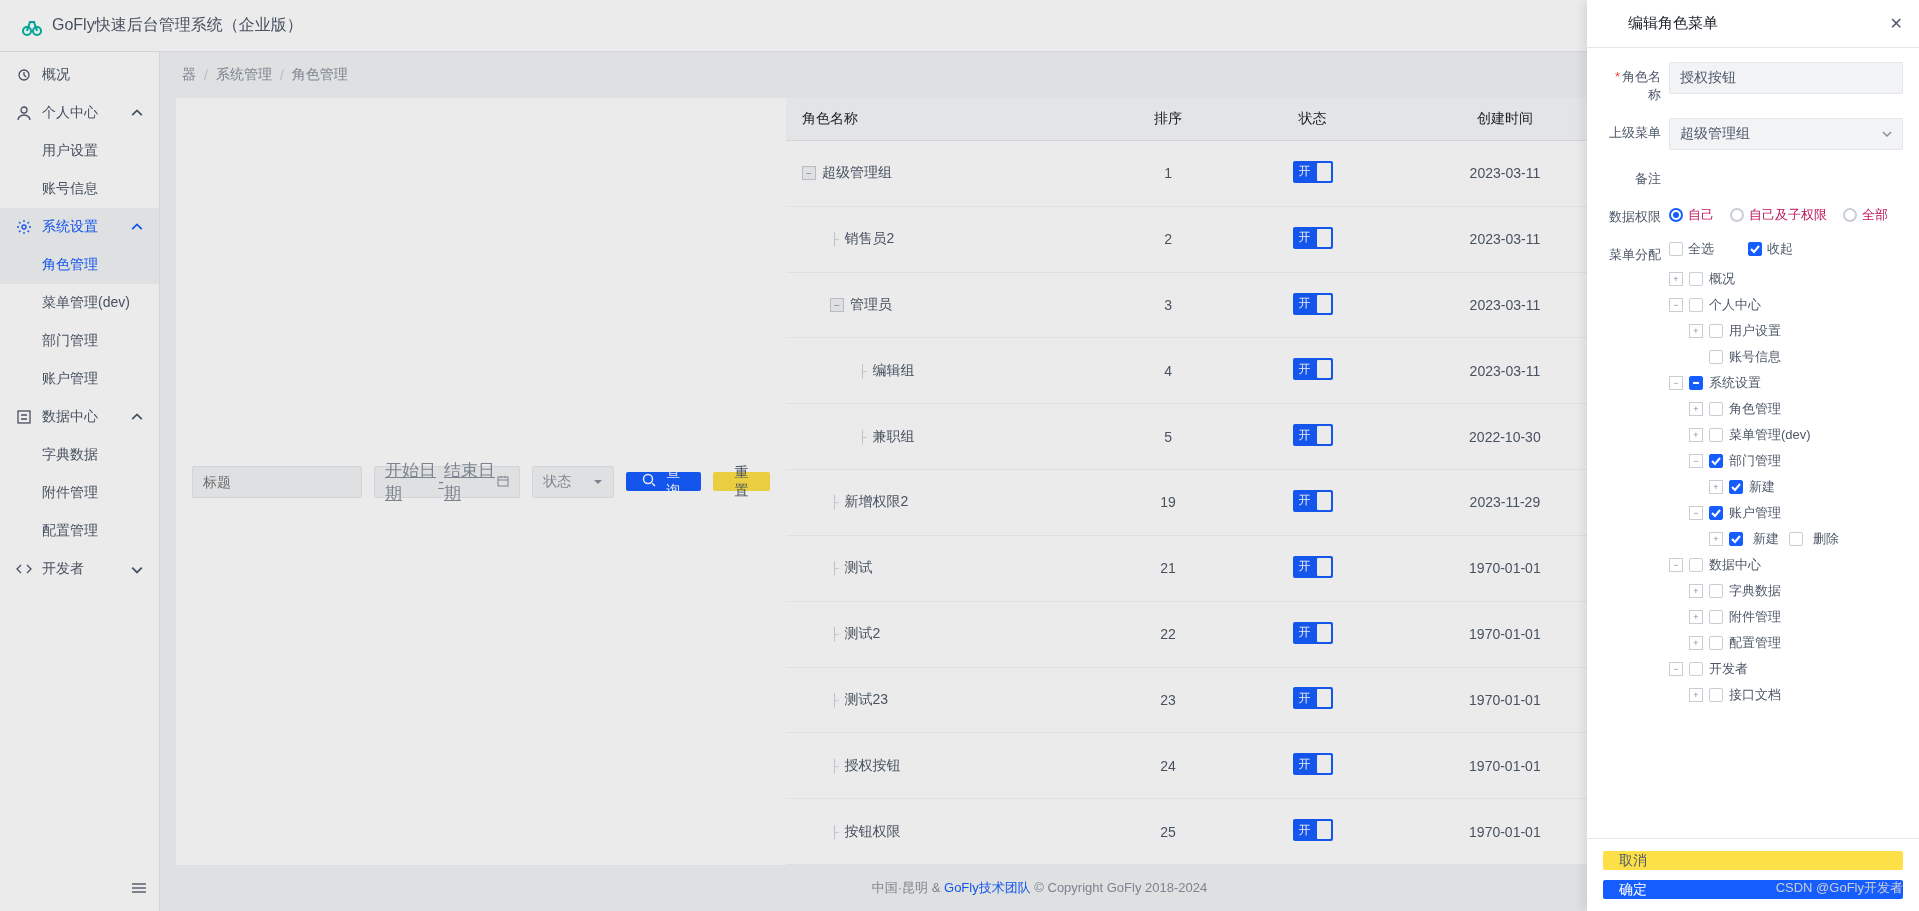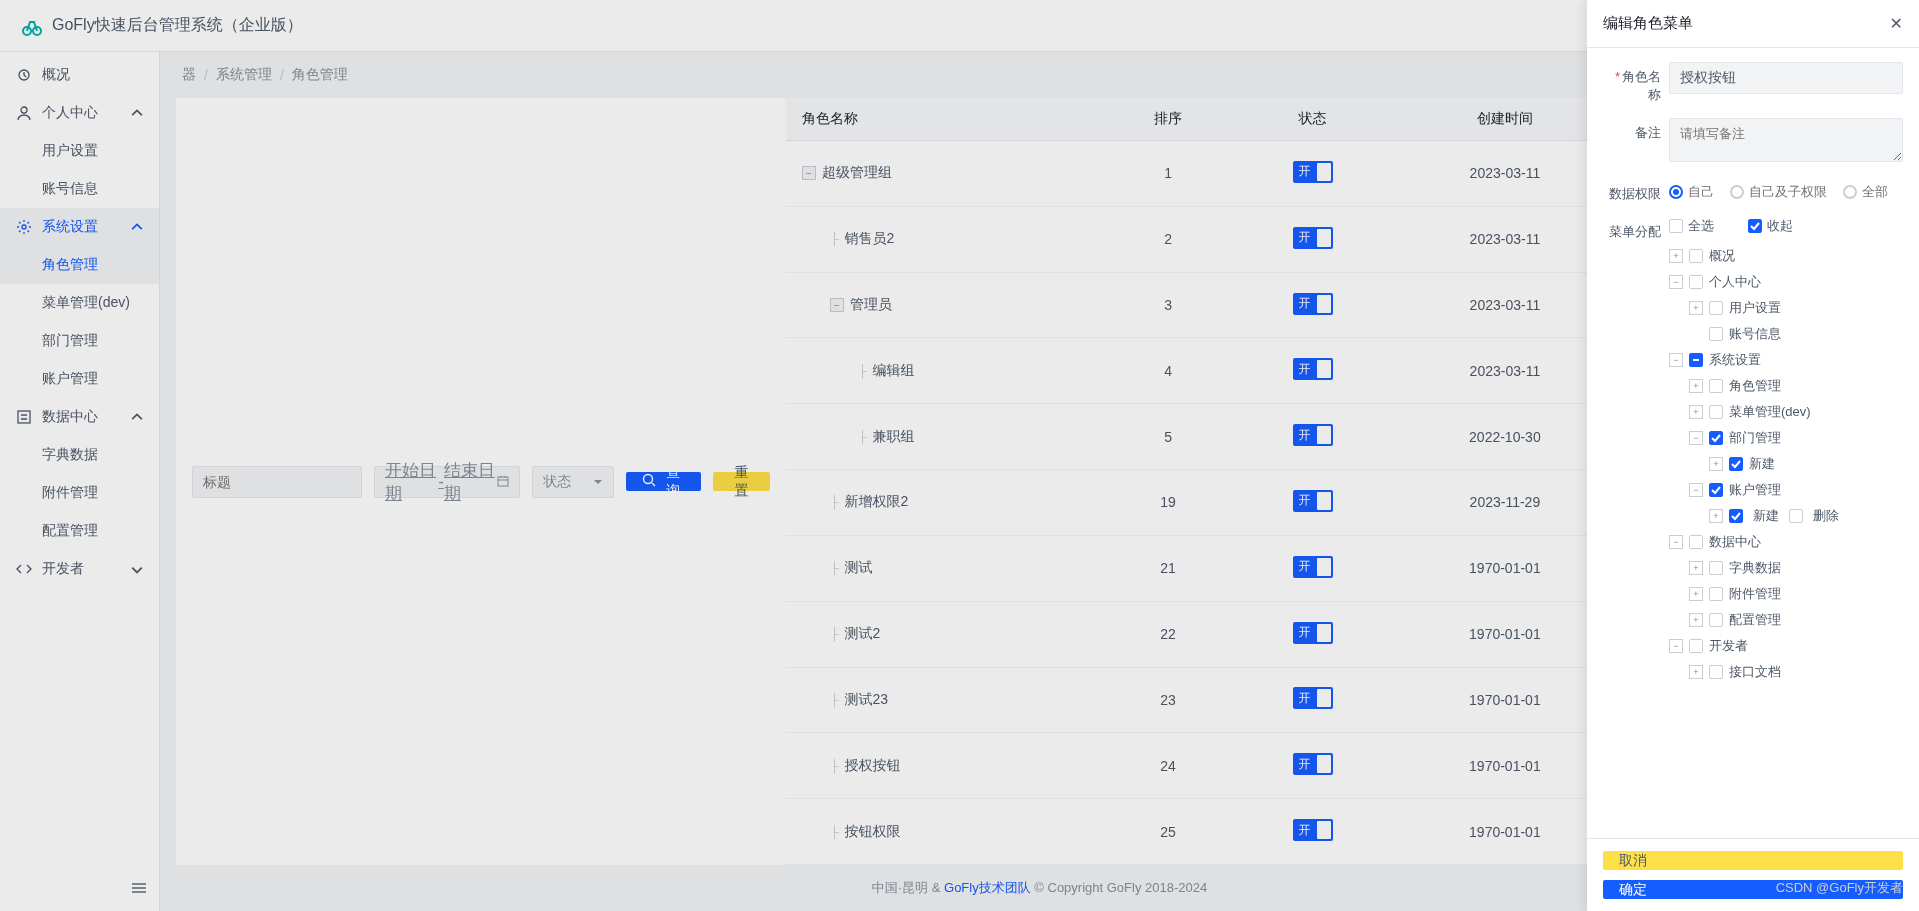--- a/index.html
+++ b/index.html
@@ -41,31 +41,31 @@
 .tree-line { color: #c9cdd4; font-size: 12px; }
 .switch { display: inline-flex; align-items: center; background: #165dff; color: #fff; border-radius: 2px; height: 22px; width: 40px; position: relative; cursor: pointer; font-size: 12px; }
 .switch-label { position: absolute; left: 6px; }
 .switch-handle { position: absolute; right: 2px; width: 14px; height: 18px; background: #fff; border-radius: 1px; }
 .footer { text-align: center; padding: 14px; color: #86909c; font-size: 13px; }
 .footer a { color: #165dff; text-decoration: none; }
 .watermark { position: absolute; right: 16px; bottom: 14px; color: #c9cdd4; font-size: 13px; z-index: 60; }
 .overlay { position: absolute; inset: 0; background: rgba(0,0,0,0.08); z-index: 40; }
 .drawer { position: absolute; top: 0; right: 0; width: 332px; height: 100%; background: #fff; z-index: 50; box-shadow: -4px 0 10px rgba(0,0,0,0.08); display: flex; flex-direction: column; }
 .drawer-header { padding: 14px 16px; border-bottom: 1px solid #e5e6eb; display: flex; justify-content: space-between; align-items: center; }
-.drawer-title { font-size: 15px; font-weight: 500; }
+.drawer-title { font-size: 15px; font-weight: 500; margin-left: 25px; }
 .drawer-close { cursor: pointer; color: #4e5969; font-size: 16px; }
 .drawer-body { flex: 1; overflow-y: auto; padding: 14px 16px; }
 .form-row { display: flex; margin-bottom: 14px; align-items: flex-start; }
 .form-label { width: 66px; text-align: right; color: #4e5969; font-size: 13px; padding-top: 6px; padding-right: 8px; flex-shrink: 0; }
 .form-label .req { color: #f53f3f; margin-right: 2px; }
 .form-control { flex: 1; }
 .form-control .input { width: 100%; background: #f2f3f5; }
 .textarea { width: 100%; min-height: 40px; background: #f2f3f5; border: 1px solid #e5e6eb; border-radius: 2px; padding: 6px 10px; color: #86909c; font-size: 13px; resize: vertical; }
 .radio-group { display: flex; gap: 16px; align-items: center; padding-top: 4px; }
-.radio { display: flex; align-items: center; gap: 5px; color: #737373; font-size: 13px; cursor: pointer; }
+.radio { display: flex; align-items: center; gap: 5px; color: #be185d; font-size: 13px; cursor: pointer; }
 .radio-dot { width: 14px; height: 14px; border: 2px solid #c9cdd4; border-radius: 50%; display: inline-block; position: relative; }
 .radio.checked .radio-dot { border-color: #165dff; }
 .radio.checked .radio-dot::after { content: ''; position: absolute; inset: 2px; background: #165dff; border-radius: 50%; }
 .checkbox { width: 14px; height: 14px; border: 1px solid #c9cdd4; border-radius: 2px; display: inline-flex; align-items: center; justify-content: center; cursor: pointer; flex-shrink: 0; }
 .checkbox.checked { background: #165dff; border-color: #165dff; color: #fff; }
 .checkbox.indeterminate { background: #165dff; border-color: #165dff; }
 .checkbox.indeterminate::after { content: ''; width: 6px; height: 2px; background: #fff; }
 .checkbox svg { width: 10px; height: 10px; }
 .tree { font-size: 13px; color: #4e5969; }
 .tree-node { display: flex; align-items: center; gap: 6px; padding: 4px 0; }
@@ -410,22 +410,32 @@
   <div class="drawer-header">
     <span class="drawer-title">编辑角色菜单</span>
     <span class="drawer-close">✕</span>
   </div>
   <div class="drawer-body">
     <div class="form-row">
       <div class="form-label"><span class="req">*</span><span>角色名称</span></div>
       <div class="form-control"><input class="input" value="授权按钮" style=""></div>
     </div>
     <div class="form-row">
+      <div class="form-label">上级菜单</div>
+      <div class="form-control">
+        <div class="input select-display">
+          <span>超级管理组</span>
+          <span><svg width="10" height="10" viewBox="0 0 10 10" fill="none" stroke="#86909c" stroke-width="1.5">
+                <path d="M1 3l4 4 4-4"></path>
+              </svg></span>
+        </div>
+      </div>
+    </div>
+    <div class="form-row">
       <div class="form-label">备注</div>
-      <div class="form-control"><textarea class="textarea" placeholder="请填写备注" style=""></textarea></div>
     </div>
     <div class="form-row">
       <div class="form-label">数据权限</div>
       <div class="form-control">
           <div class="radio-group" id="perm-radios">
             <span class="radio checked">
               <span class="radio-dot"></span>
               <span>自己</span>
             </span>
             <span class="radio">

